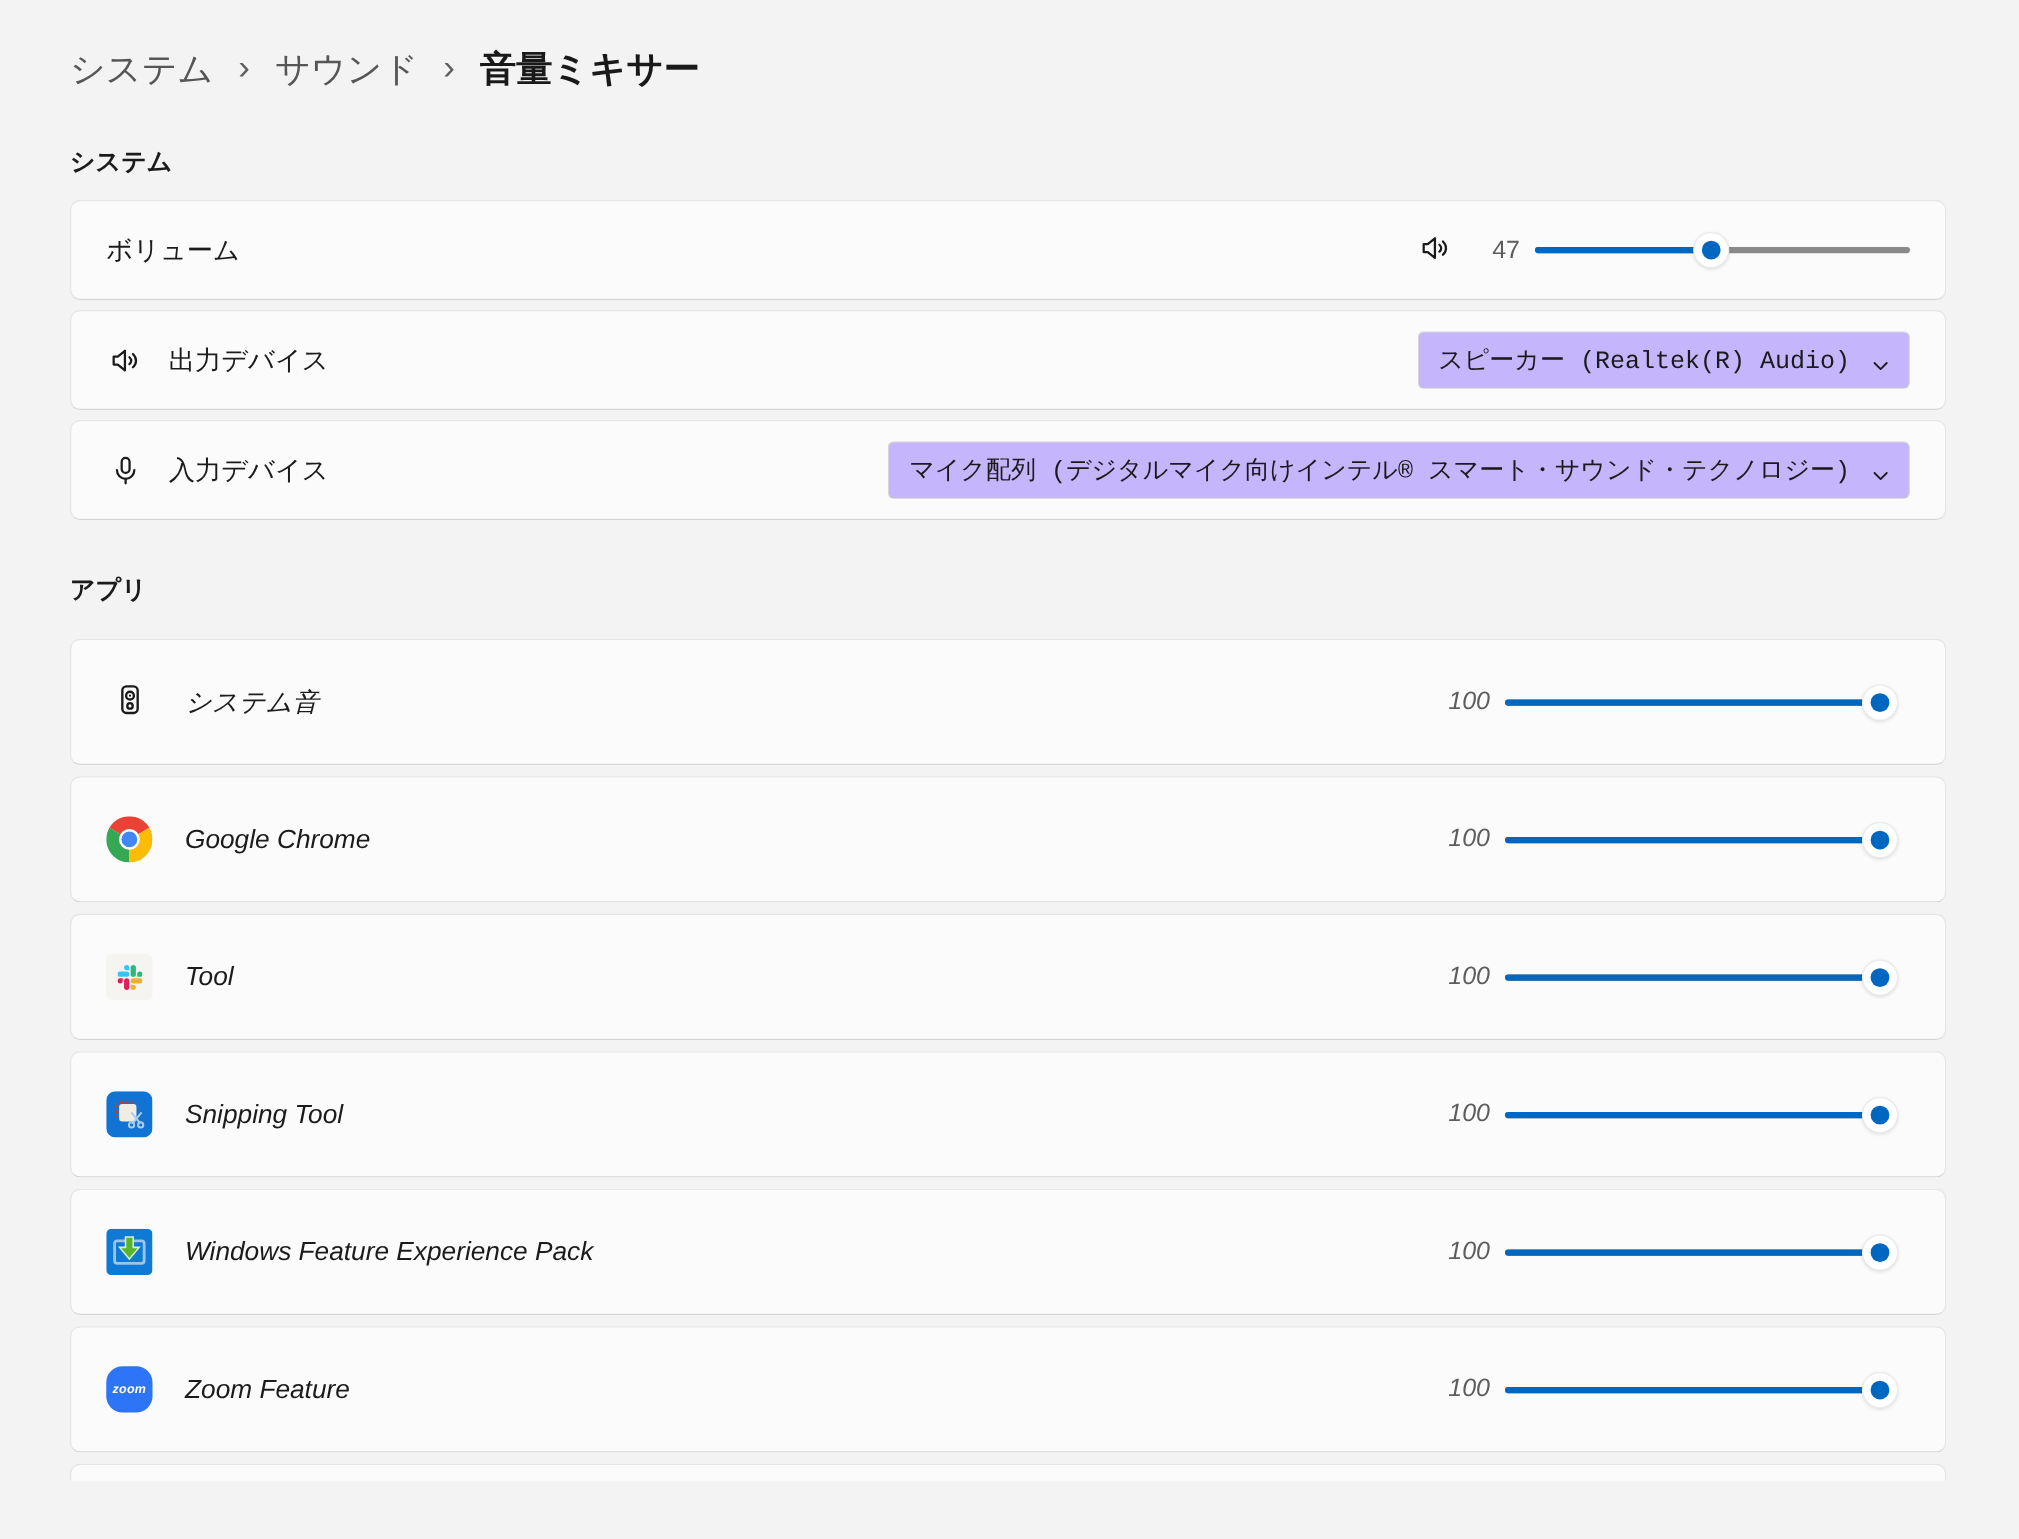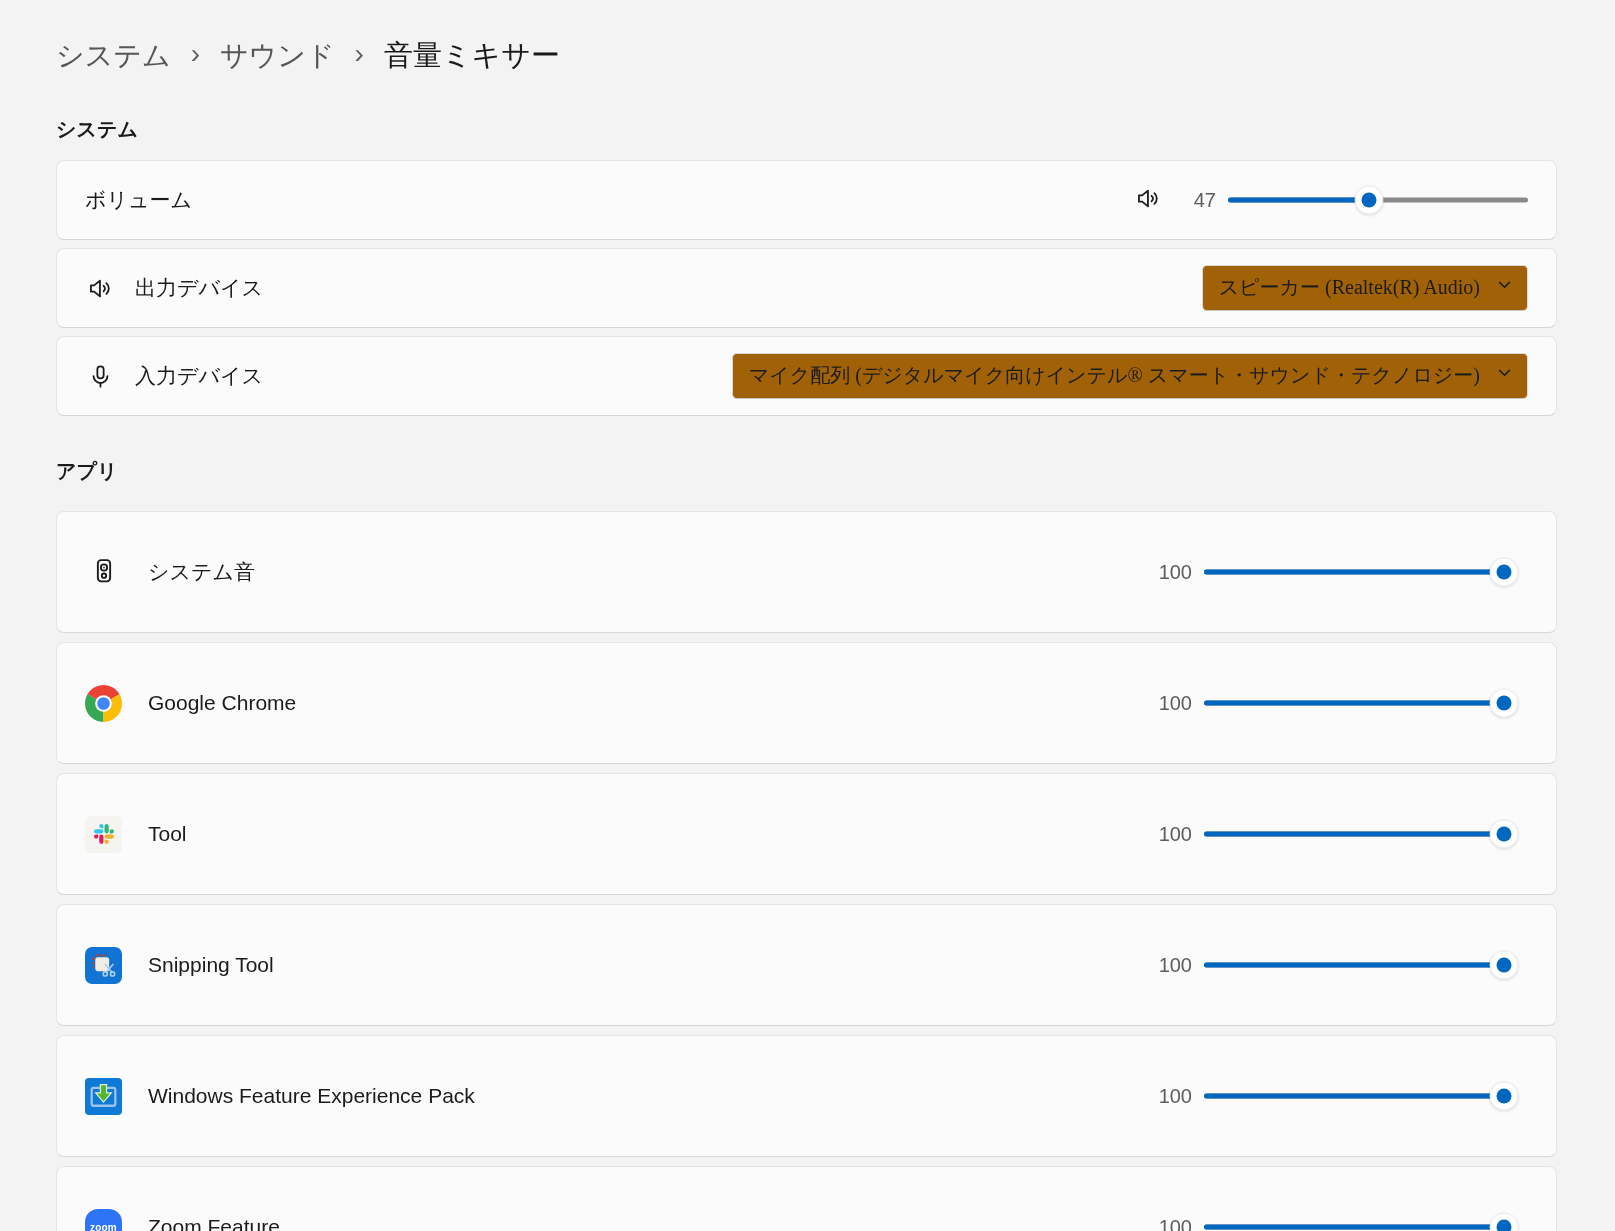--- a/index.html
+++ b/index.html
@@ -9,40 +9,40 @@
     font-family: "Liberation Sans", "DejaVu Sans", sans-serif;
     color: #1b1b1b;
     -webkit-font-smoothing: antialiased;
   }
   .content { padding: 36px 58px 0 56px; }
 
   
   .breadcrumb { display: flex; align-items: center; gap: 20px; margin-bottom: 0; }
   .crumb { font-size: 28px; color: #565656; cursor: pointer; }
   .crumb-sep { font-size: 28px; color: #5f5f5f; line-height: 1; padding-bottom: 4px; }
-  .crumb-current { font-size: 29px; font-weight: 400; color: #191919; }
+  .crumb-current { font-size: 29px; font-weight: 700; color: #191919; }
 
   
   .section-heading { font-size: 20px; font-weight: 700; color: #1b1b1b; }
   .section-heading.first { margin-top: 40px; margin-bottom: 17px; }
   .section-heading.apps { margin-top: 42px; margin-bottom: 26px; font-family: Liberation Serif, serif; }
 
   
   .card {
     background: #fbfbfb;
     border: 1px solid #e5e5e5;
     border-bottom-color: #d6d6d6;
     border-radius: 8px;
     display: flex;
     align-items: center;
     padding: 0 28px;
     margin-bottom: 8px;
   }
   .card.sys-row { height: 80px; }
-  .card.app-row { height: 122px; margin-bottom: 9px; }
+  .card.app-row { height: 101px; margin-bottom: 9px; font-style: italic; }
   .card.partial {
     height: 14px;
     border-radius: 8px 8px 0 0;
     border-bottom: none;
     margin-bottom: 0;
   }
 
   .row-label { font-size: 21px; color: #1b1b1b; }
   .grow { flex: 1; }
 
@@ -81,30 +81,30 @@
     box-shadow: 0 1px 3px rgba(0,0,0,0.12);
     cursor: pointer;
   }
   .slider .thumb::after {
     content: ""; position: absolute; inset: 6px;
     background: #0067c0; border-radius: 50%;
   }
 
   
   .dropdown {
-    display: flex; align-items: flex-start; gap: 16px;
-    background: #a16207;
+    display: flex; align-items: flex-end; gap: 16px;
+    background: #c4b5fd;
     border: 1px solid #d9d9d9;
     border-bottom-color: #c6c6c6;
     border-radius: 5px;
     padding: 8px 14px 9px 16px;
     font-size: 20px;
     color: #1b1b1b;
     cursor: pointer;
-    font-family: Liberation Serif, serif;
+    font-family: Liberation Mono, monospace;
   }
   .dropdown .dd-chevron { display: flex; padding-top: 2px; }
 
   
   .app-icon { width: 37px; height: 37px; margin-right: 26px; display: flex; align-items: flex-start; justify-content: center; }
   .app-icon svg { display: block; }
   .slack-tile {
     width: 37px; height: 37px; border-radius: 5px; background: #f6f4f0;
     display: flex; align-items: center; justify-content: center;
   }

